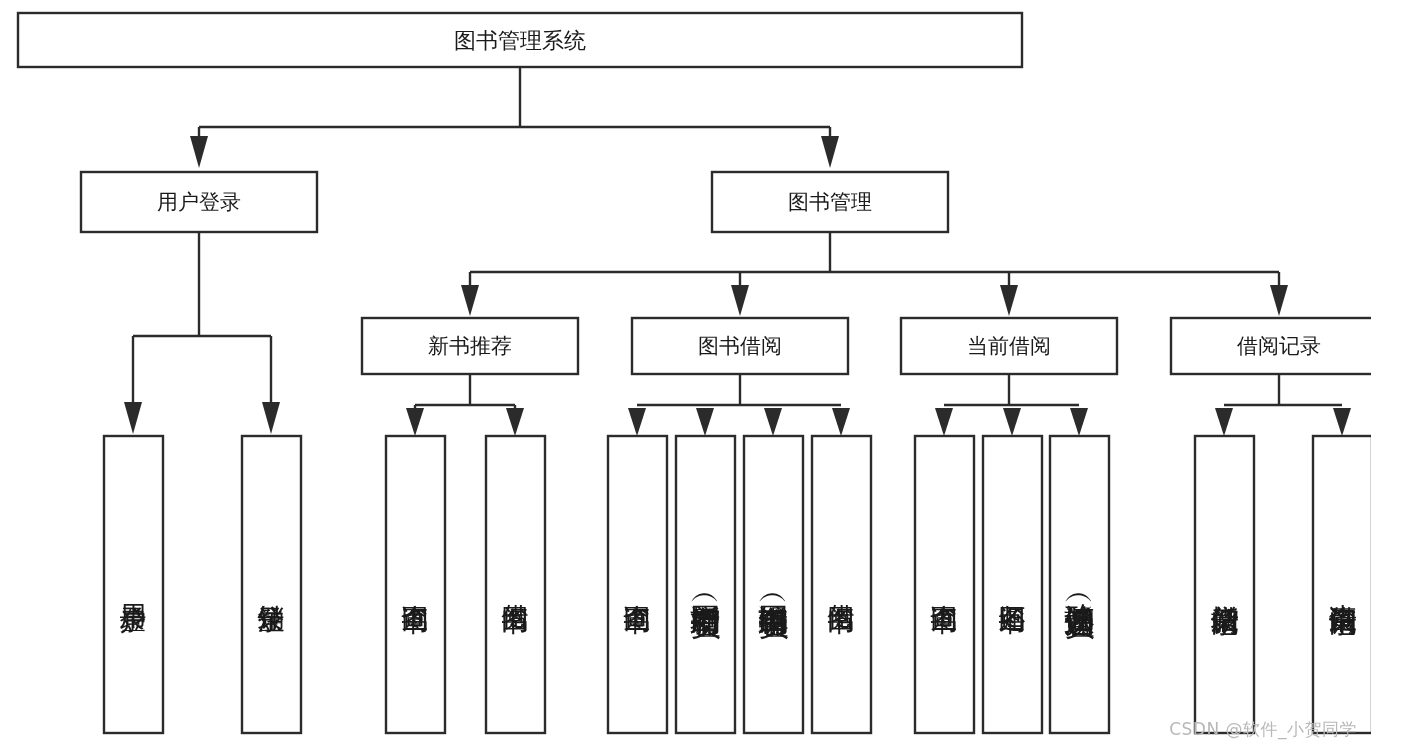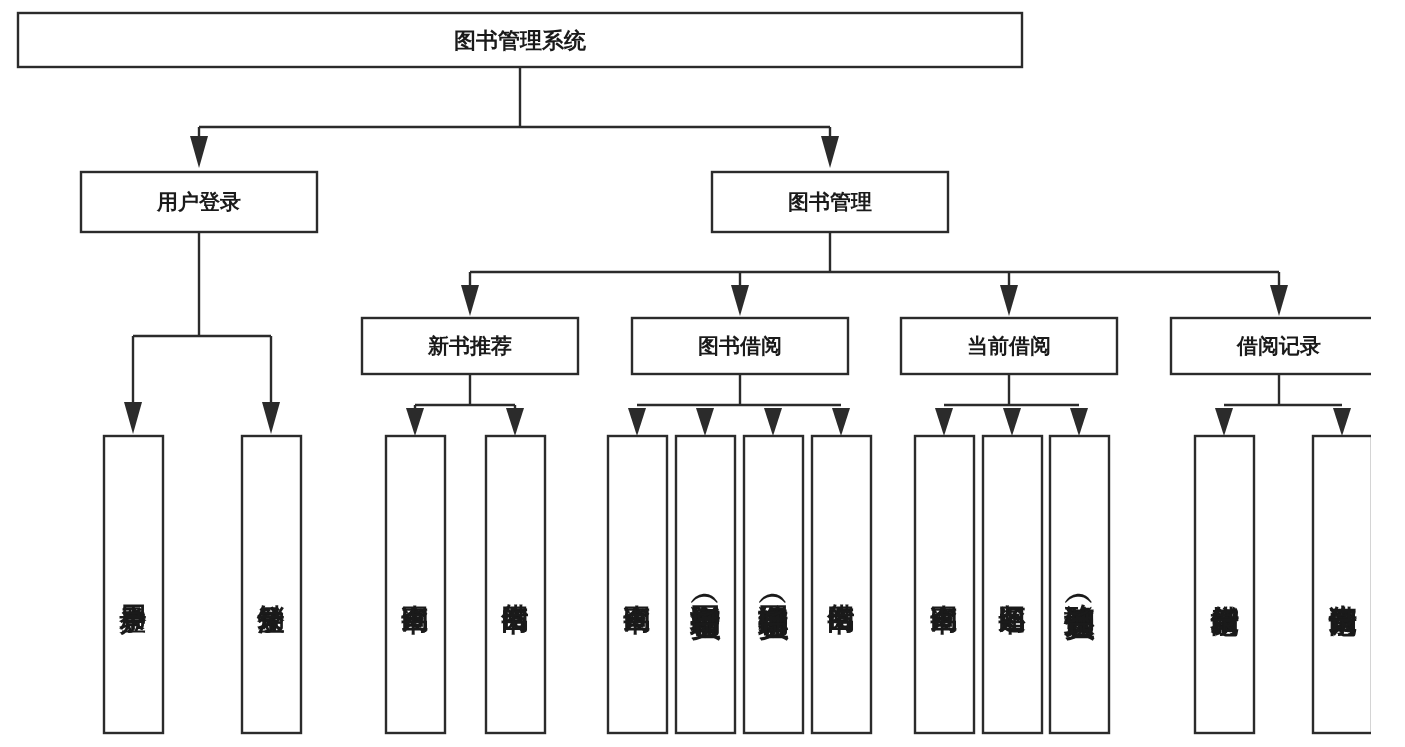--- a/index.html
+++ b/index.html
@@ -10,21 +10,20 @@
   }
   body {
     font-family: "Liberation Sans", "DejaVu Sans", sans-serif;
   }
   #diagram-root {
     position: relative;
     width: 1371px;
     height: 747px;
     background: #ffffff;
     overflow: hidden;
-    font-weight: bold;
   }
   svg#tree-svg {
     position: absolute;
     left: 0;
     top: 0;
     width: 1405px;
     height: 747px;
     display: block;
   }
   .node-box {
@@ -221,14 +220,15 @@
   <div class="leaf-label" style="left:744px; top:436px; width:59px; height:297px; font-size:30px;">编辑图书（管理员）</div>
   <div class="leaf-label" style="left:812px; top:436px; width:59px; height:297px; font-size:27px;">借阅图书</div>
 
   <div class="leaf-label" style="left:915px; top:436px; width:59px; height:297px; font-size:27px;">查询图书</div>
   <div class="leaf-label" style="left:983px; top:436px; width:59px; height:297px; font-size:27px;">归还图书</div>
   <div class="leaf-label" style="left:1050px; top:436px; width:59px; height:297px; font-size:30px;">确认归还（管理员）</div>
 
   <div class="leaf-label" style="left:1195px; top:436px; width:59px; height:297px; font-size:28px;">新增借阅记录</div>
   <div class="leaf-label" style="left:1313px; top:436px; width:59px; height:297px; font-size:28px;">查询借阅记录</div>
 
+  <div class="watermark">CSDN @软件_小贺同学</div>
 
 </div>
 
 </body></html>

